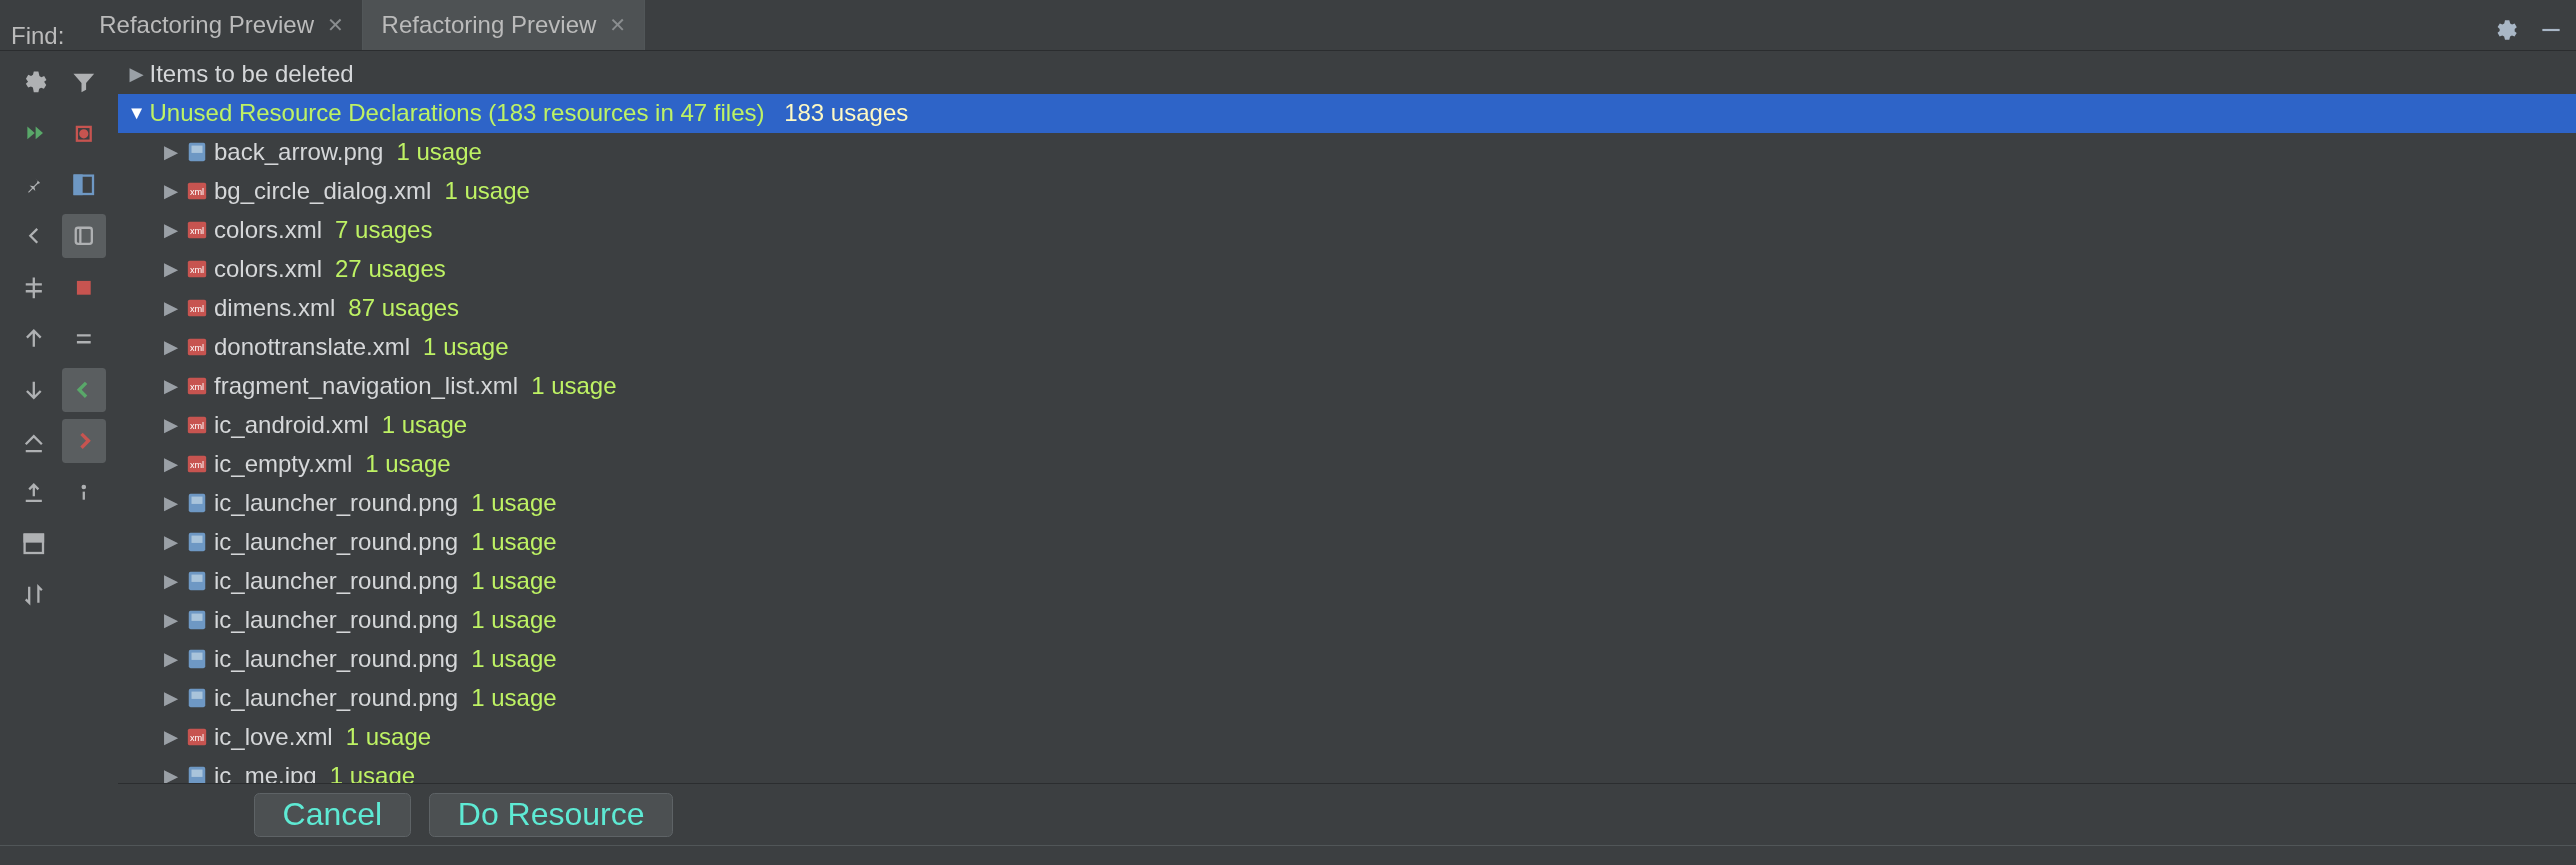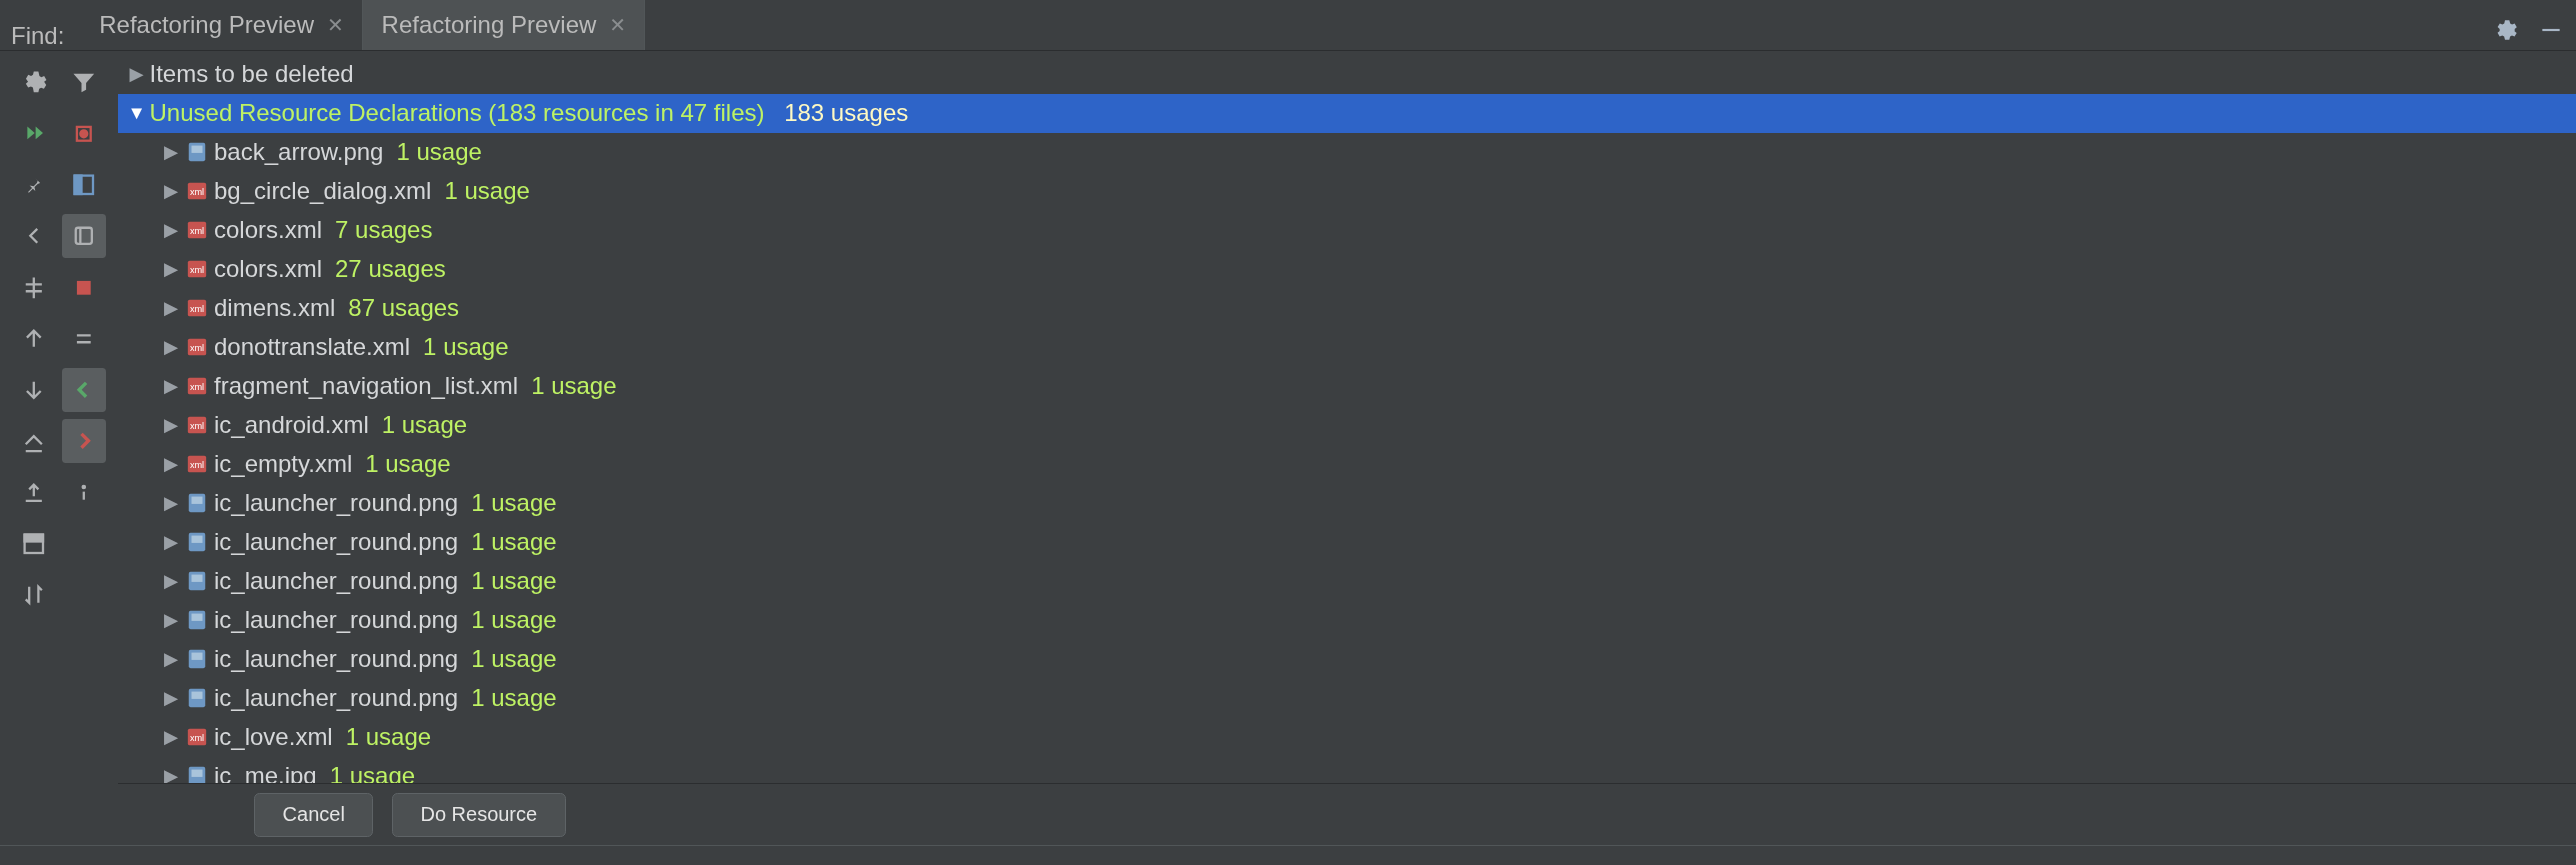--- a/index.html
+++ b/index.html
@@ -34,21 +34,21 @@
 .tree-row.sel .arrow{color:#FFFFFF}
 .tree-row .ficon{width:26px;height:26px;margin-right:4px;display:flex;align-items:center;justify-content:center}
 .tree-row .name{color:#D5D7D9}
 .tree-row.sel .name{color:#bef264;font-weight:400}
 .tree-row .usages{color:#bef264;margin-left:13px}
 .tree-row.sel .usages{color:#fef9c3}
 .tree-row.root .name{font-weight:400}
 
 
 .footer{height:62px;display:flex;align-items:center;padding-left:136px;gap:18.4px;border-top:0.9px solid #2B2D2F}
-.btn{height:44px;padding:0 27.6px;display:flex;align-items:center;justify-content:center;background:#4C5052;border:0.9px solid #5E6366;border-radius:5.5px;color:#e5e5e5;font-size:20px}
+.btn{height:44px;padding:0 27.6px;display:flex;align-items:center;justify-content:center;background:#4C5052;border:0.9px solid #5E6366;border-radius:5.5px;color:#5eead4;font-size:32px}
 
 
 .status{height:20px;background:#3C3F41;border-top:0.9px solid #515658}
 </style>
 </head>
 <body>
 
 <div class="panel">
 
   <div class="header">

